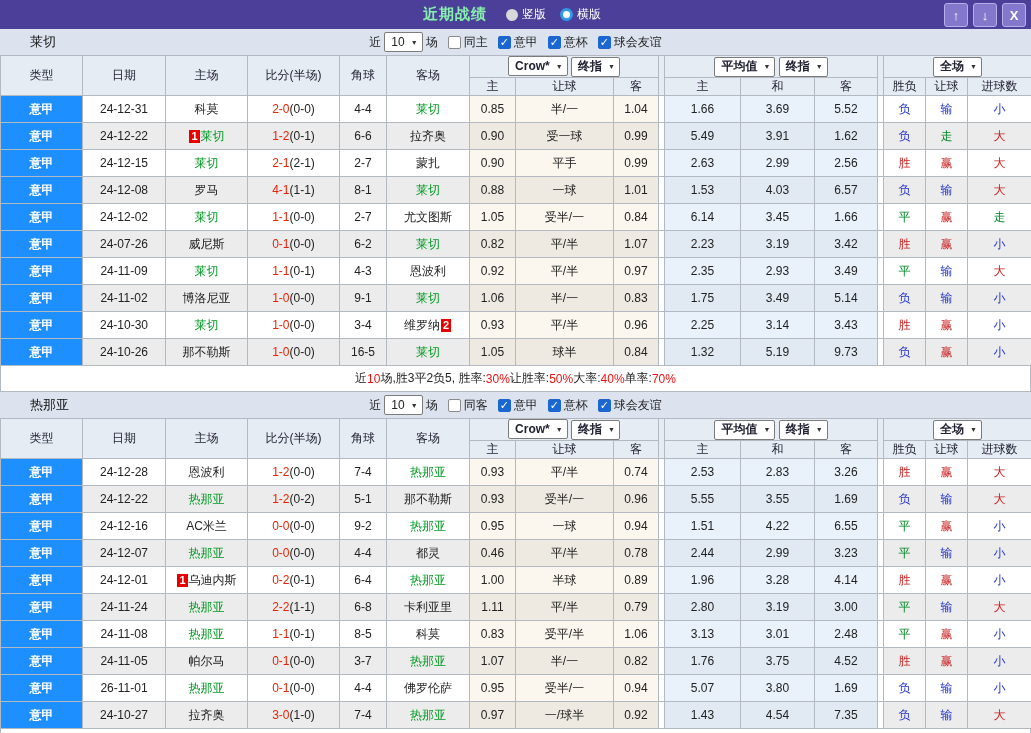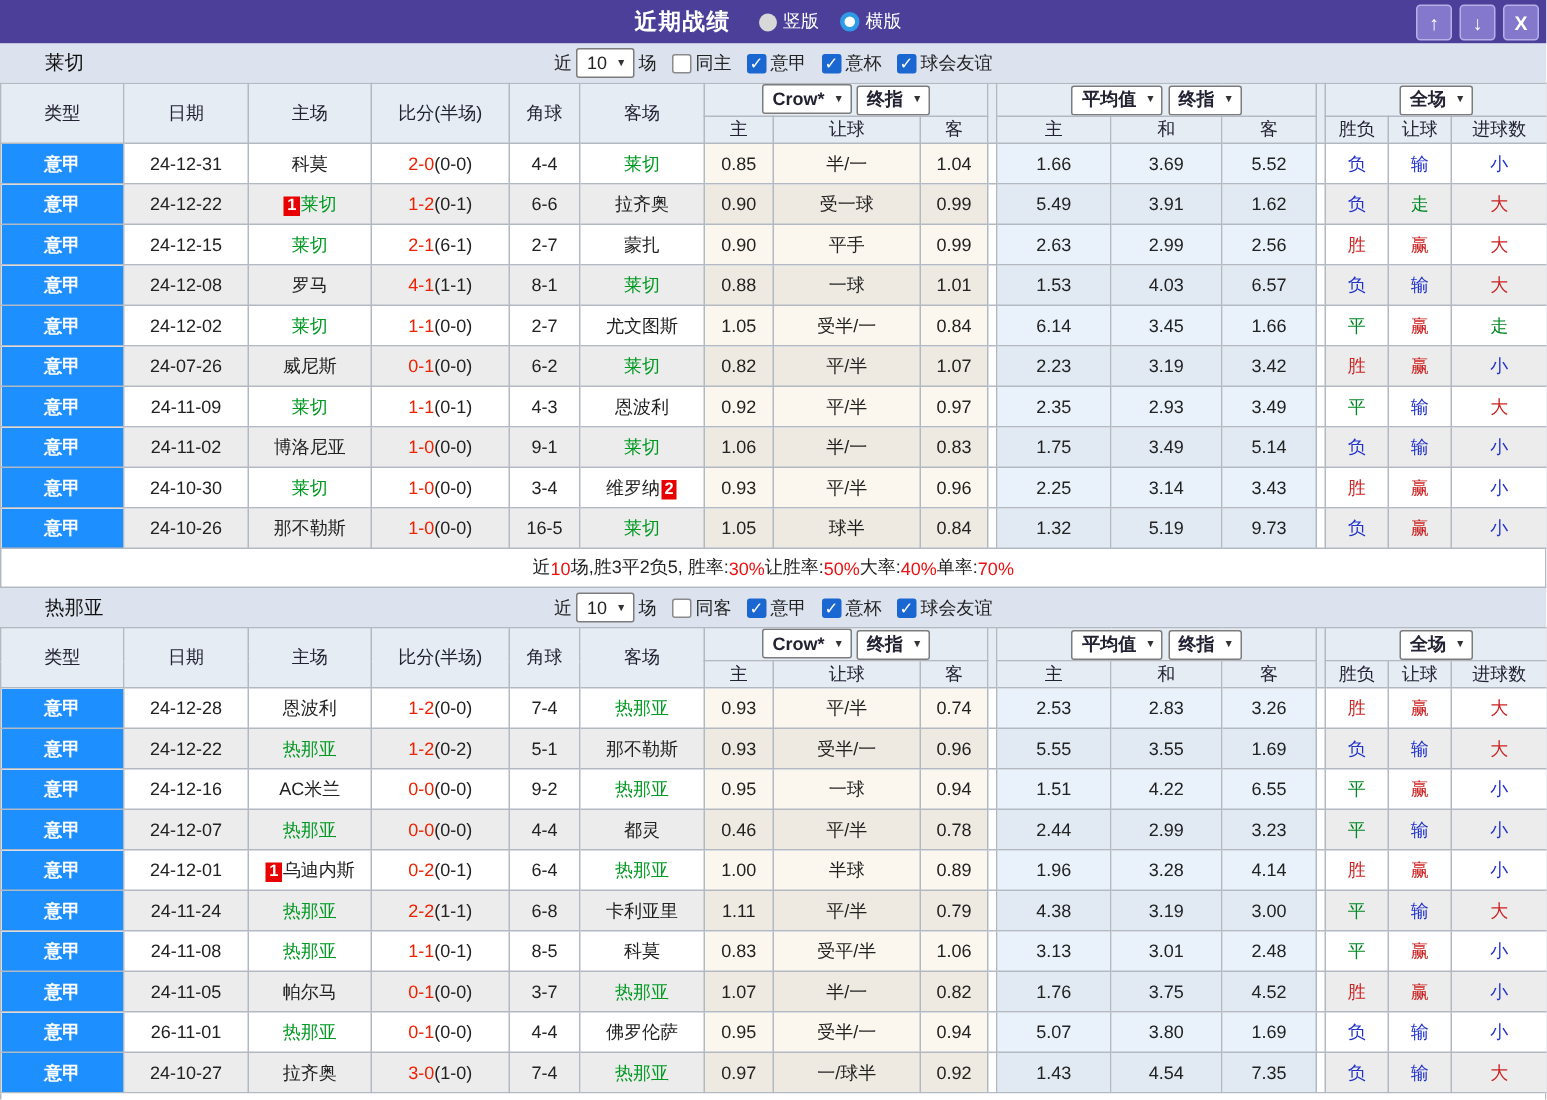--- a/index.html
+++ b/index.html
@@ -1,20 +1,20 @@
 <!DOCTYPE html>
 <html><head>
 <meta charset="utf-8">
 <style>
   html,body{margin:0;padding:0;}
   body{width:1031px;height:733px;overflow:hidden;background:#fff;color:#222;
        font-family:"Liberation Sans","DejaVu Sans",sans-serif;}
   
   .titlebar{height:29px;background:#4c3f99;position:relative;display:flex;align-items:center;justify-content:center;}
-  .title{color:#ffffff;font-weight:bold;font-size:15px;margin-right:12px;letter-spacing:1px;}
+  .title{color:#86efac;font-weight:bold;font-size:15px;margin-right:12px;letter-spacing:1px;}
   .tb-radio{display:inline-flex;align-items:center;gap:4px;color:#fff;font-size:12px;margin:0 7px;cursor:pointer;}
   .radio{display:inline-block;border-radius:50%;}
   .radio.off{width:12px;height:12px;background:#d8d8d8;}
   .radio.on{width:7px;height:7px;background:#fff;border:3px solid #2f9be8;}
   .win-btns{position:absolute;right:5px;top:3px;display:flex;gap:5px;}
   .win-btn{width:22px;height:22px;background:#8478cc;border:1px solid #b7afe8;border-radius:3px;
            color:#fff;font-size:13px;font-weight:bold;display:flex;align-items:center;justify-content:center;cursor:pointer;}
   
   .controls{height:26px;background:#dce3ee;position:relative;display:flex;align-items:center;font-size:12px;}
   .team-name{position:absolute;left:30px;font-size:13px;color:#111;}
@@ -207,21 +207,21 @@
           <td class="av">1.62</td>
           <td class="sp"></td>
           <td class="r-blue">负</td>
           <td class="r-green">走</td>
           <td class="r-red">大</td>
         </tr>
         <tr>
           <td class="lg">意甲</td>
           <td>24-12-15</td>
           <td><span class="tg">莱切</span></td>
-          <td><span class="ft">2-1</span><span class="ht">(6-1)</span></td>
+          <td><span class="ft">2-1</span><span class="ht">(2-1)</span></td>
           <td>2-7</td>
           <td><span>蒙扎</span></td>
           <td class="cr">0.90</td>
           <td class="cr">平手</td>
           <td class="cr">0.99</td>
           <td class="sp"></td>
           <td class="av">2.63</td>
           <td class="av">2.99</td>
           <td class="av">2.56</td>
           <td class="sp"></td>
@@ -568,21 +568,21 @@
           <td class="lg">意甲</td>
           <td>24-11-24</td>
           <td><span class="tg">热那亚</span></td>
           <td><span class="ft">2-2</span><span class="ht">(1-1)</span></td>
           <td>6-8</td>
           <td><span>卡利亚里</span></td>
           <td class="cr">1.11</td>
           <td class="cr">平/半</td>
           <td class="cr">0.79</td>
           <td class="sp"></td>
-          <td class="av">4.38</td>
+          <td class="av">2.80</td>
           <td class="av">3.19</td>
           <td class="av">3.00</td>
           <td class="sp"></td>
           <td class="r-green">平</td>
           <td class="r-blue">输</td>
           <td class="r-red">大</td>
         </tr>
         <tr>
           <td class="lg">意甲</td>
           <td>24-11-08</td>

